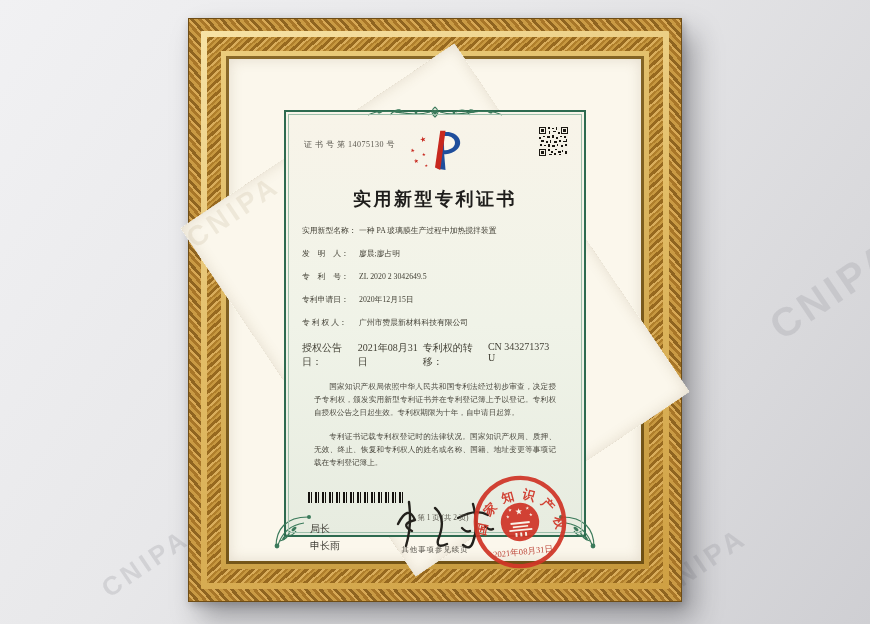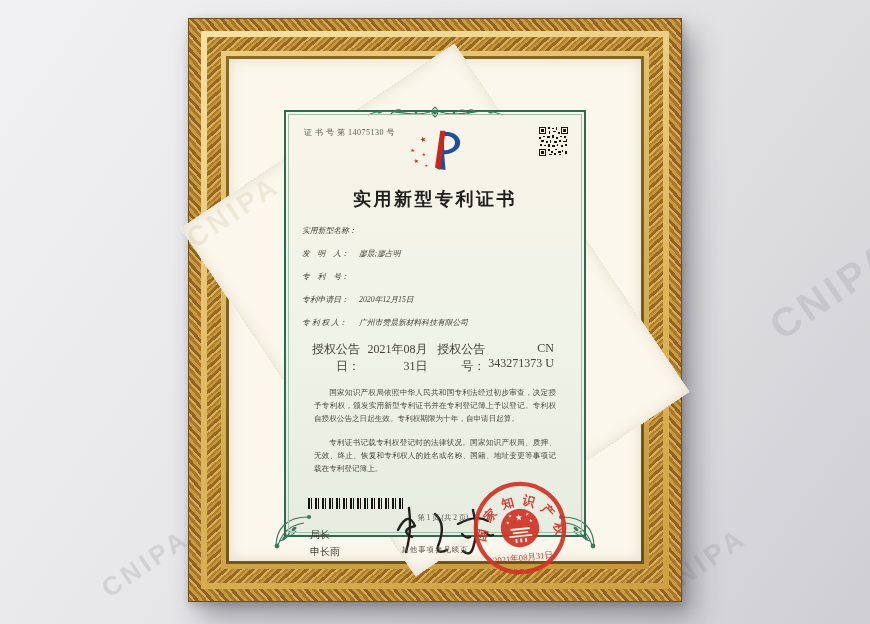--- a/index.html
+++ b/index.html
@@ -38,29 +38,29 @@
   .greenbox{position:absolute;left:55px;right:55px;top:51px;bottom:24px;
             border:2px solid #2d6a4f;background:linear-gradient(180deg,#f8f4e9 0%,#f0f3e8 50%,#e7ece0 100%);}
   .greenbox-inner{position:absolute;inset:2px;border:1px solid #9dc0ab;}
   .garland{position:absolute;left:50%;top:-9px;transform:translateX(-50%);}
   .flourish{position:absolute;bottom:-14px;width:46px;height:44px;}
   .flourish.left{left:-14px;}
   .flourish.right{right:-14px;transform:scaleX(-1);}
   
   .doc{position:absolute;inset:3px;padding:10px 13px 0;color:#403f39;}
   .doc-head{position:relative;height:58px;}
-  .cert-no{position:absolute;left:2px;top:2px;font-size:8px;letter-spacing:.5px;color:#5a574e;}
+  .cert-no{position:absolute;left:2px;top:14px;font-size:8px;letter-spacing:.5px;color:#5a574e;}
   .qr{position:absolute;right:0px;top:2px;width:29px;height:29px;}
   .logo{position:absolute;left:50%;top:3px;transform:translateX(-50%);width:66px;height:46px;}
   .title{text-align:center;font-size:18px;font-weight:bold;letter-spacing:2.5px;color:#1f1e1c;margin-top:4px;}
   .fields{margin-top:15px;font-size:7.8px;color:#454338;}
-  .field{display:flex;margin-bottom:12.5px;line-height:1.35;font-style:italic;}
+  .field{display:flex;margin-bottom:12.5px;line-height:1.35;}
   .f-label{flex:none;width:57px;}
   .f-value{flex:1;}
-  .grant-row{display:flex;font-size:12px;margin-bottom:4px;text-align:right;}
+  .grant-row{display:flex;font-size:10px;margin-bottom:4px;}
   .grant-row .pair{display:flex;}
   .grant-row .pair.right{margin-left:auto;padding-right:14px;}
   .paras{margin-top:8px;}
   .paras p{margin:12px;font-size:7.6px;line-height:1.68;text-align:justify;text-indent:2em;color:#4c4a40;}
   .sign-area{position:relative;height:102px;margin-top:7px;}
   .barcode{position:absolute;left:6px;top:10px;width:98px;height:11px;
            background:repeating-linear-gradient(90deg,#15120e 0 2px,transparent 2px 3px,#15120e 3px 4px,transparent 4px 7px,#15120e 7px 9px,transparent 9px 10px,#15120e 10px 11px,transparent 11px 14px);}
   .signer{position:absolute;left:8px;top:38px;font-size:10px;line-height:1.75;color:#3c3a32;}
   .signature{position:absolute;left:88px;top:12px;}
   .seal{position:absolute;right:0px;top:-8px;width:96px;height:96px;transform:rotate(-6deg);opacity:.93;}
@@ -208,43 +208,45 @@
                   <rect x="20" y="27" width="2" height="1"></rect>
               </g>
             </svg>
           </div>
 
           <div class="title">实用新型专利证书</div>
 
           <div class="fields">
             <div class="field">
               <span class="f-label">实用新型名称：</span>
+              <span class="f-value">一种 PA 玻璃膜生产过程中加热搅拌装置</span>
             </div>
             <div class="field">
               <span class="f-label">发　明　人：</span>
               <span class="f-value">廖晨;廖占明</span>
             </div>
             <div class="field">
               <span class="f-label">专　利　号：</span>
+              <span class="f-value">ZL 2020 2 3042649.5</span>
             </div>
             <div class="field">
               <span class="f-label">专利申请日：</span>
               <span class="f-value">2020年12月15日</span>
             </div>
             <div class="field">
               <span class="f-label">专 利 权 人：</span>
               <span class="f-value">广州市赞晨新材料科技有限公司</span>
             </div>
             <div class="grant-row">
               <span class="pair">
                 <span>授权公告日：</span>
                 <span>2021年08月31日</span>
               </span>
               <span class="pair right">
-                <span>授权公告号：</span>
+                <span>专利权的转移：</span>
                 <span>CN 343271373 U</span>
               </span>
             </div>
           </div>
 
           <div class="paras">
             <p>国家知识产权局依照中华人民共和国专利法经过初步审查，决定授予专利权，颁发实用新型专利证书并在专利登记簿上予以登记。专利权自授权公告之日起生效。专利权期限为十年，自申请日起算。</p>
             <p>专利证书记载专利权登记时的法律状况。国家知识产权局、质押、无效、终止、恢复和专利权人的姓名或名称、国籍、地址变更等事项记载在专利登记簿上。</p>
           </div>
 

